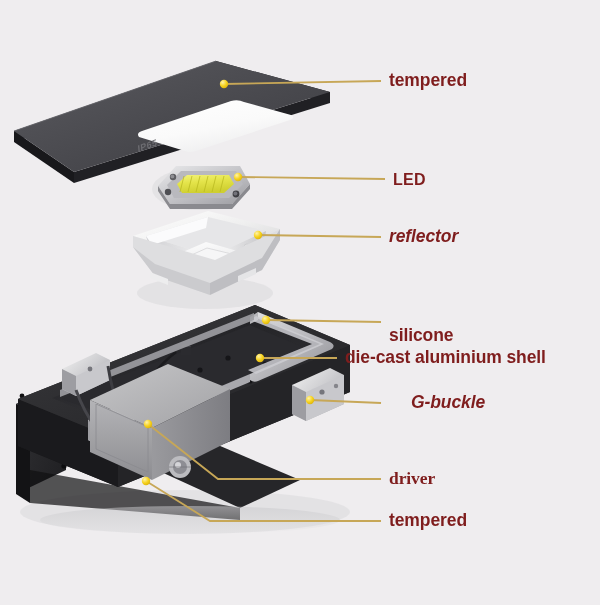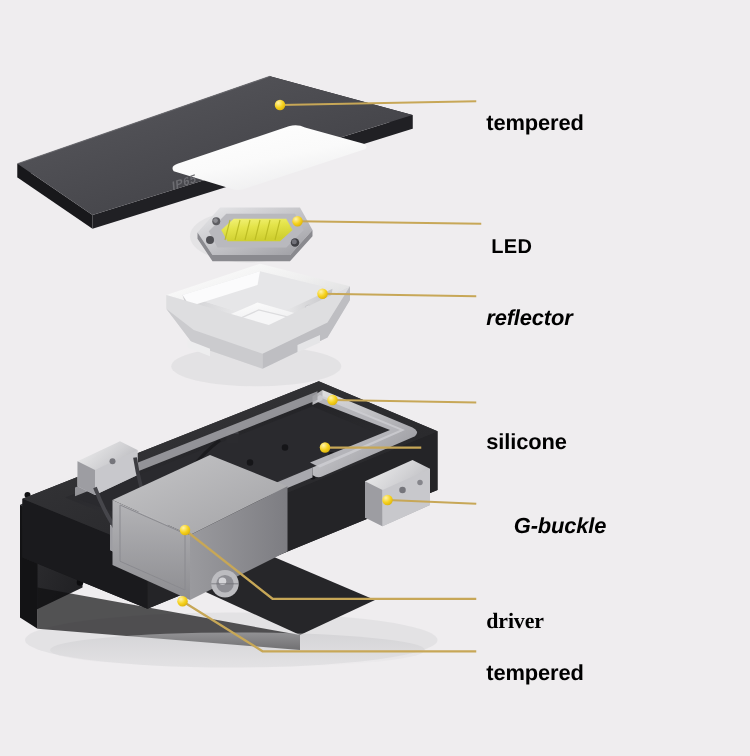--- a/index.html
+++ b/index.html
@@ -21,26 +21,25 @@
   }
   #artwork {
     position: absolute;
     left: 0; top: 0;
     width: 600px;
     height: 605px;
   }
   
   .label {
     position: absolute;
-    color: #000000;
+    color: #7f1d1d;
     font-weight: bold;
     white-space: nowrap;
     letter-spacing: -0.1px;
     line-height: 1;
-    margin-top: 18px;
   }
   .label.lg { font-size: 17.5px; }
   .label.sm { font-size: 16px; letter-spacing: 0.3px; }
   .label.xl { font-size: 17.5px; }
 </style>
 </head>
 <body>
 
 <div id="stage">
 
@@ -324,20 +323,21 @@
   </svg>
 
   <div class="label lg" style="left:389px; top:72px;">tempered</div>
 
   <div class="label sm" style="left:393px; top:172px;">LED</div>
 
   <div class="label lg" style="left:389px; top:228px;font-style:italic;">reflector</div>
 
   <div class="label lg" style="left:389px; top:327px;">silicone</div>
 
+  <div class="label xl" style="left:345px; top:349px;">die-cast aluminium shell</div>
 
   <div class="label lg" style="left:411px; top:394px;font-style:italic;">G-buckle</div>
 
   <div class="label lg" style="left:389px; top:470px;font-family:Liberation Serif, serif;">driver</div>
 
   <div class="label lg" style="left:389px; top:512px;">tempered</div>
 
 </div>
 
 </body></html>

